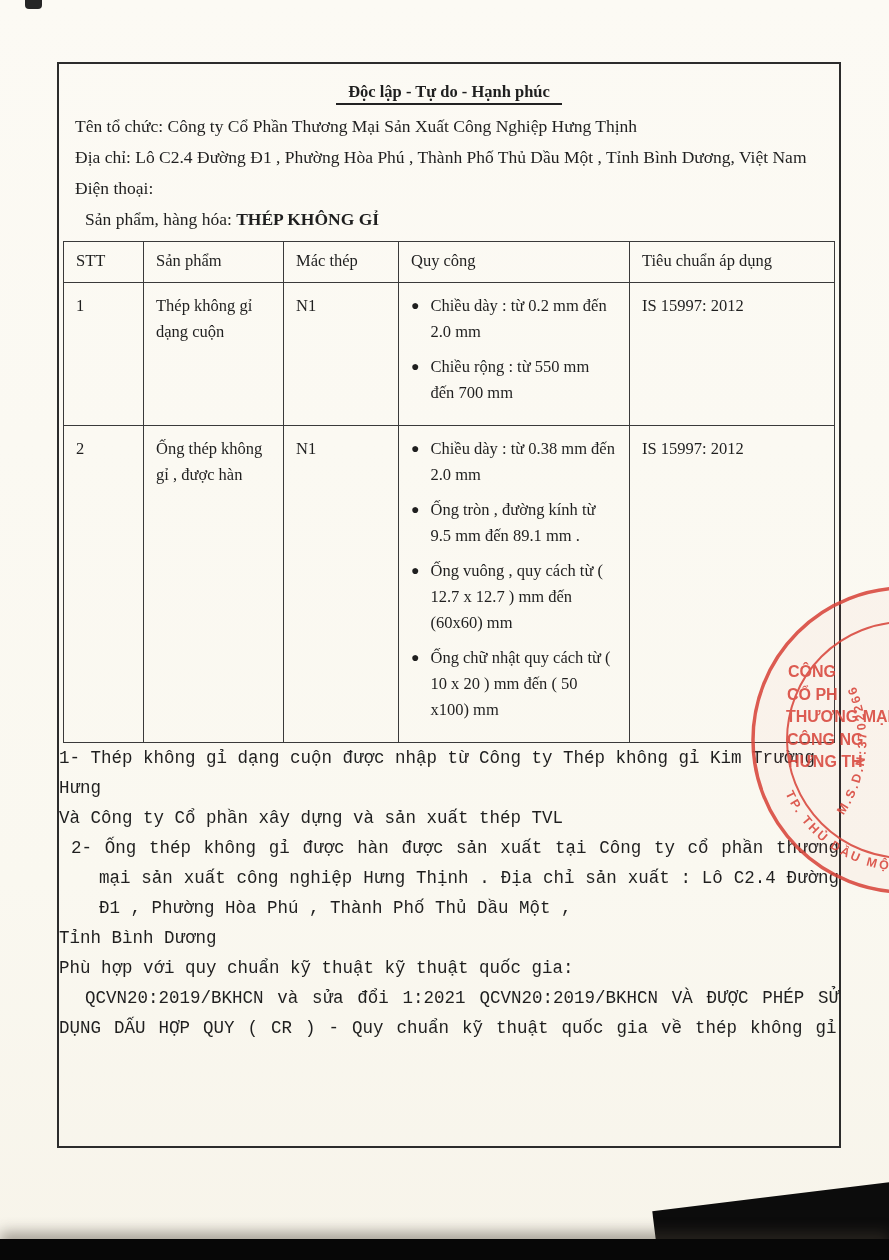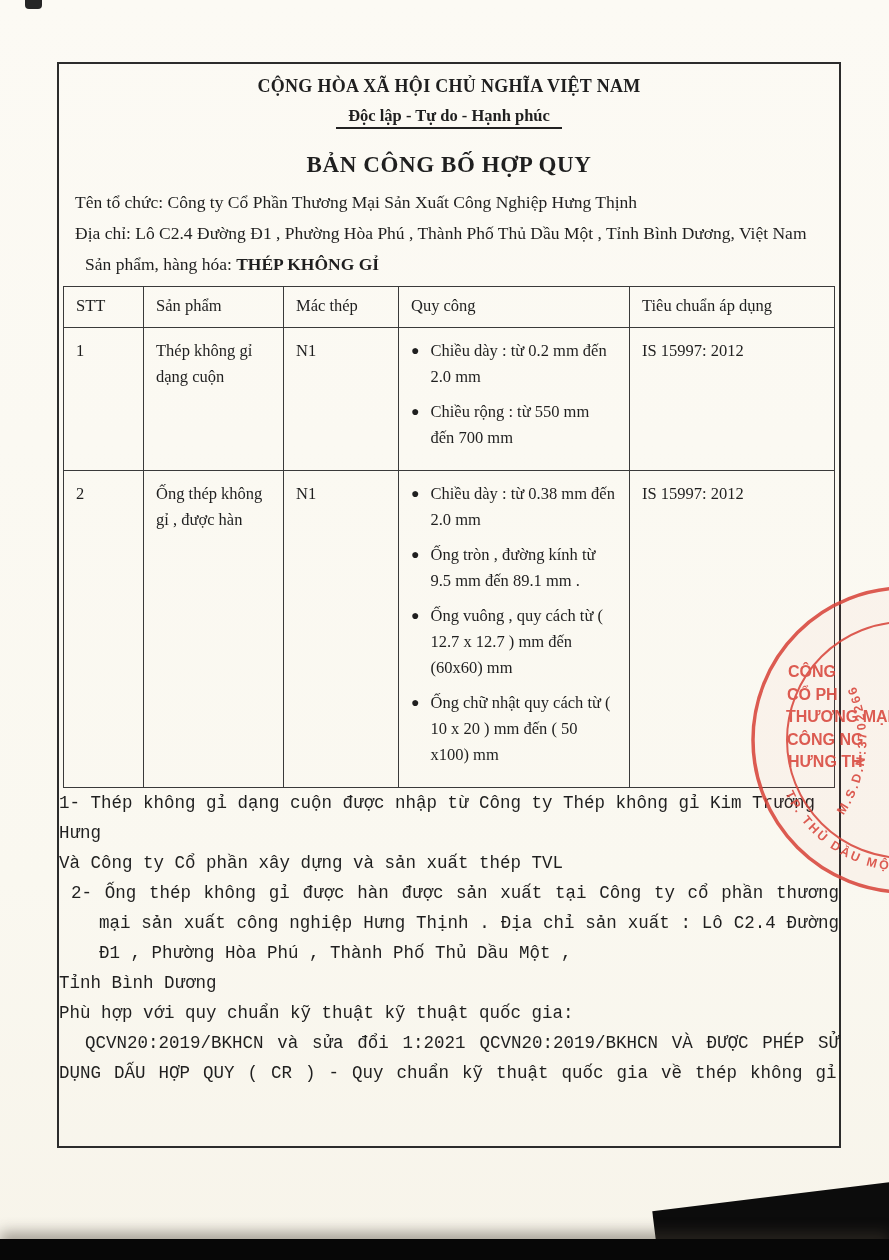--- a/index.html
+++ b/index.html
@@ -65,30 +65,29 @@
 </style>
 </head>
 <body>
 
 <div class="page">
 
   <div class="scan-topleft"></div>
 
   <div class="frame">
 
-    <div class="nat-line1">CỘNG HÒA XÃ HỘI CHỦ NGHĨA VIỆT NAM</div>
     <div class="nat-line2">
       <span>Độc lập - Tự do - Hạnh phúc</span>
     </div>
 
-    <div class="doc-title">BẢN CÔNG BỐ HỢP QUY</div>
 
     <div class="info">
       <p class="i1">Tên tổ chức: Công ty Cổ Phần Thương Mại Sản Xuất Công Nghiệp Hưng Thịnh</p>
       <p class="i1">Địa chỉ: Lô C2.4 Đường Đ1 , Phường Hòa Phú , Thành Phố Thủ Dầu Một , Tỉnh Bình Dương, Việt Nam</p>
+      <p class="i1">Điện thoại:</p>
       <p class="i2"><span>Sản phẩm, hàng hóa: </span><span class="bold">THÉP KHÔNG GỈ</span></p>
     </div>
 
     <table class="spec">
       <thead>
         <tr>
           <th class="c-stt">STT</th>
           <th class="c-sp">Sản phẩm</th>
           <th class="c-mac">Mác thép</th>
           <th>Quy công</th>

